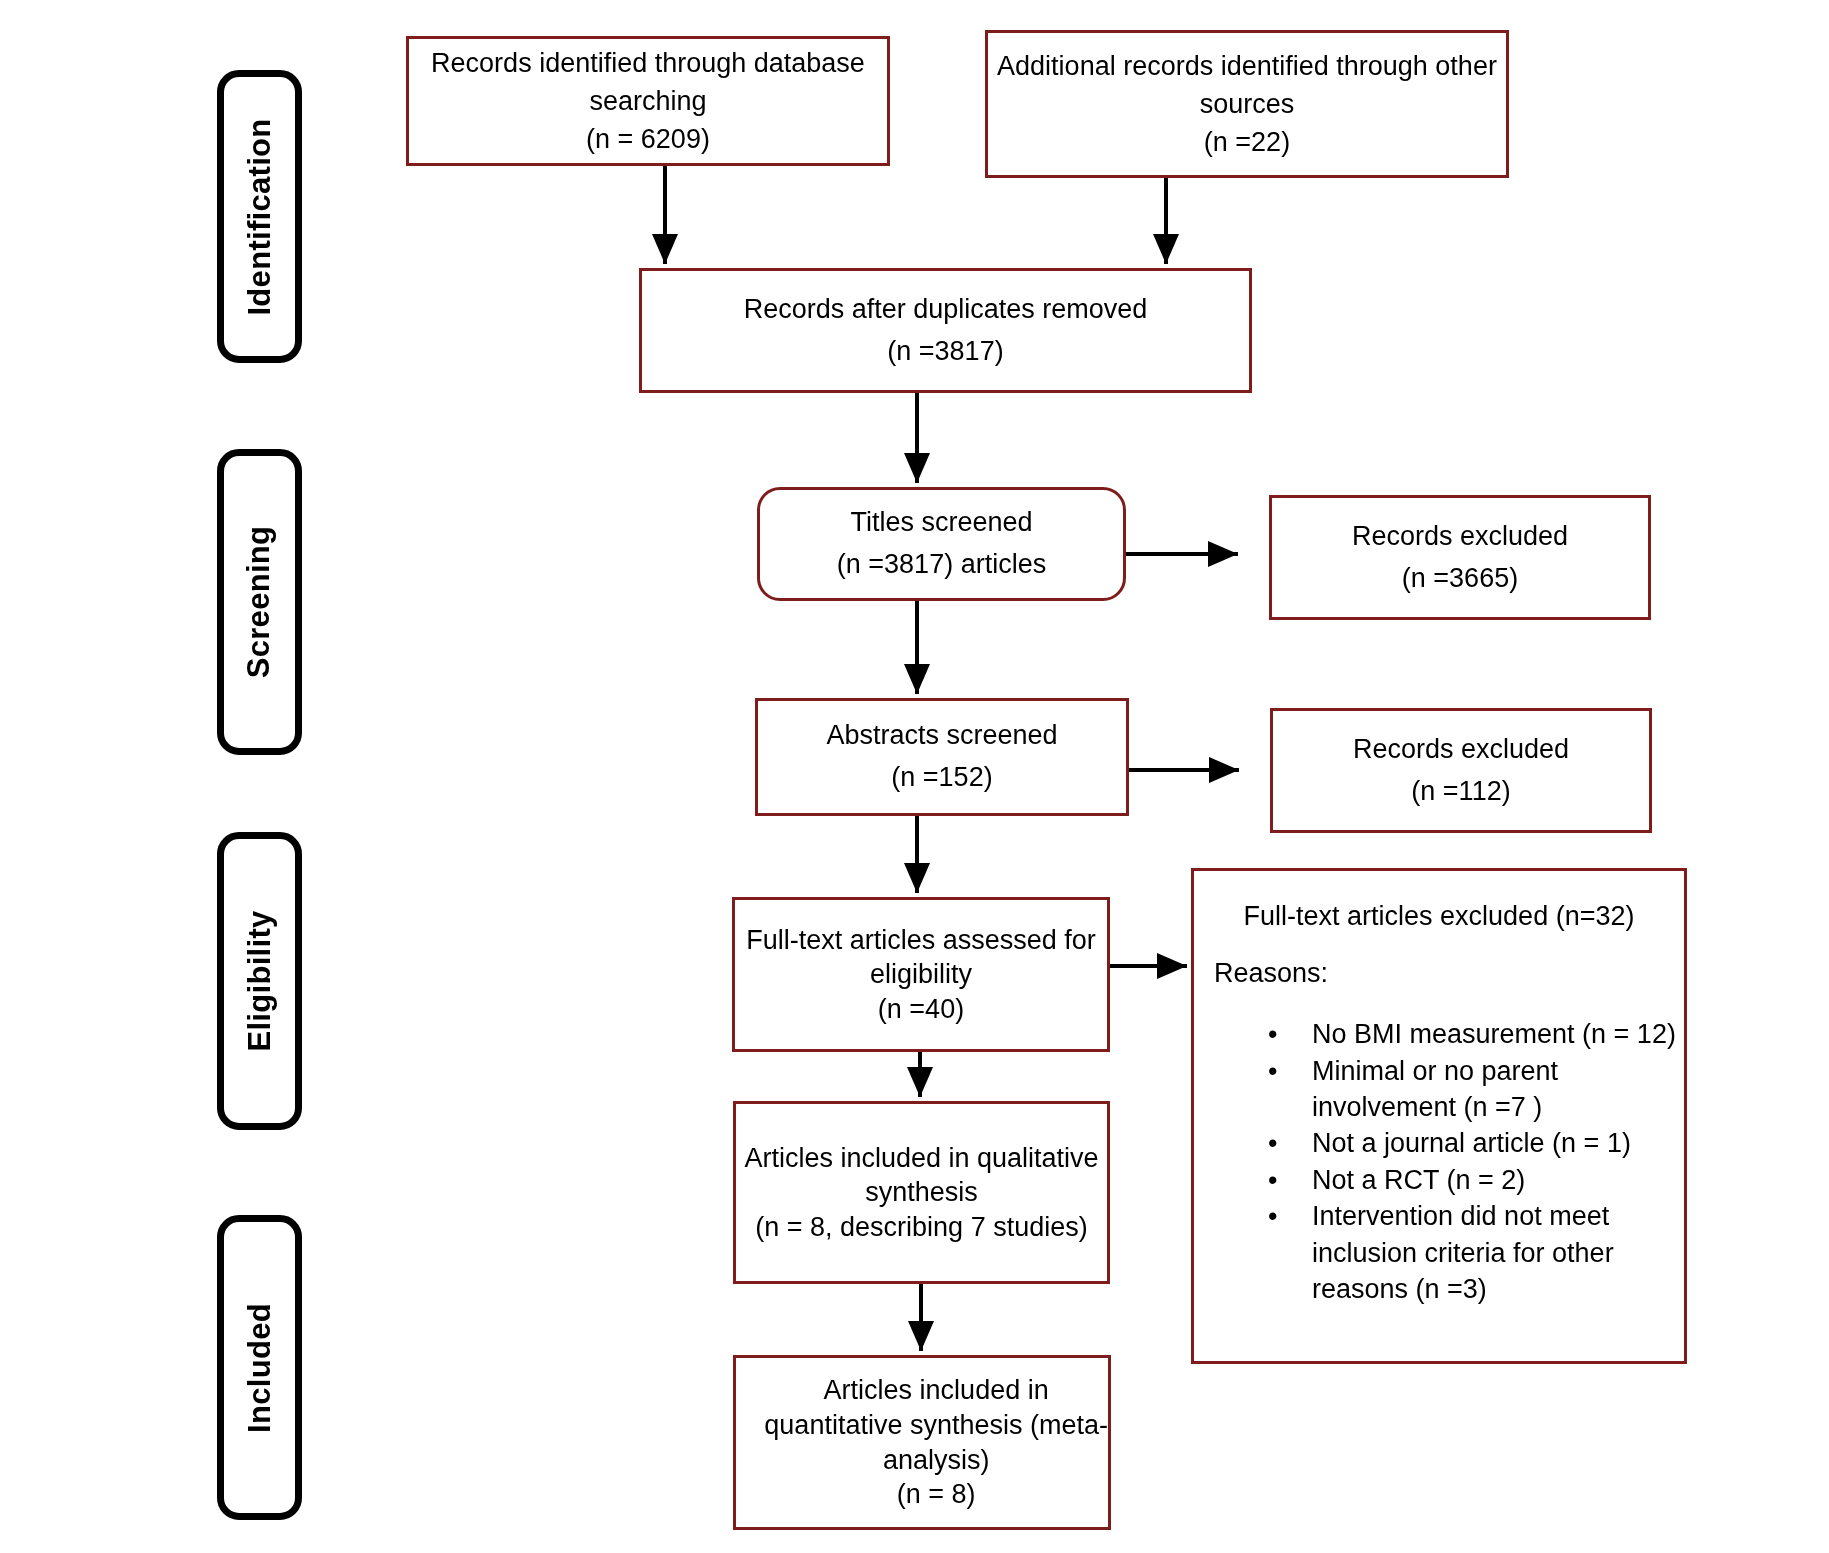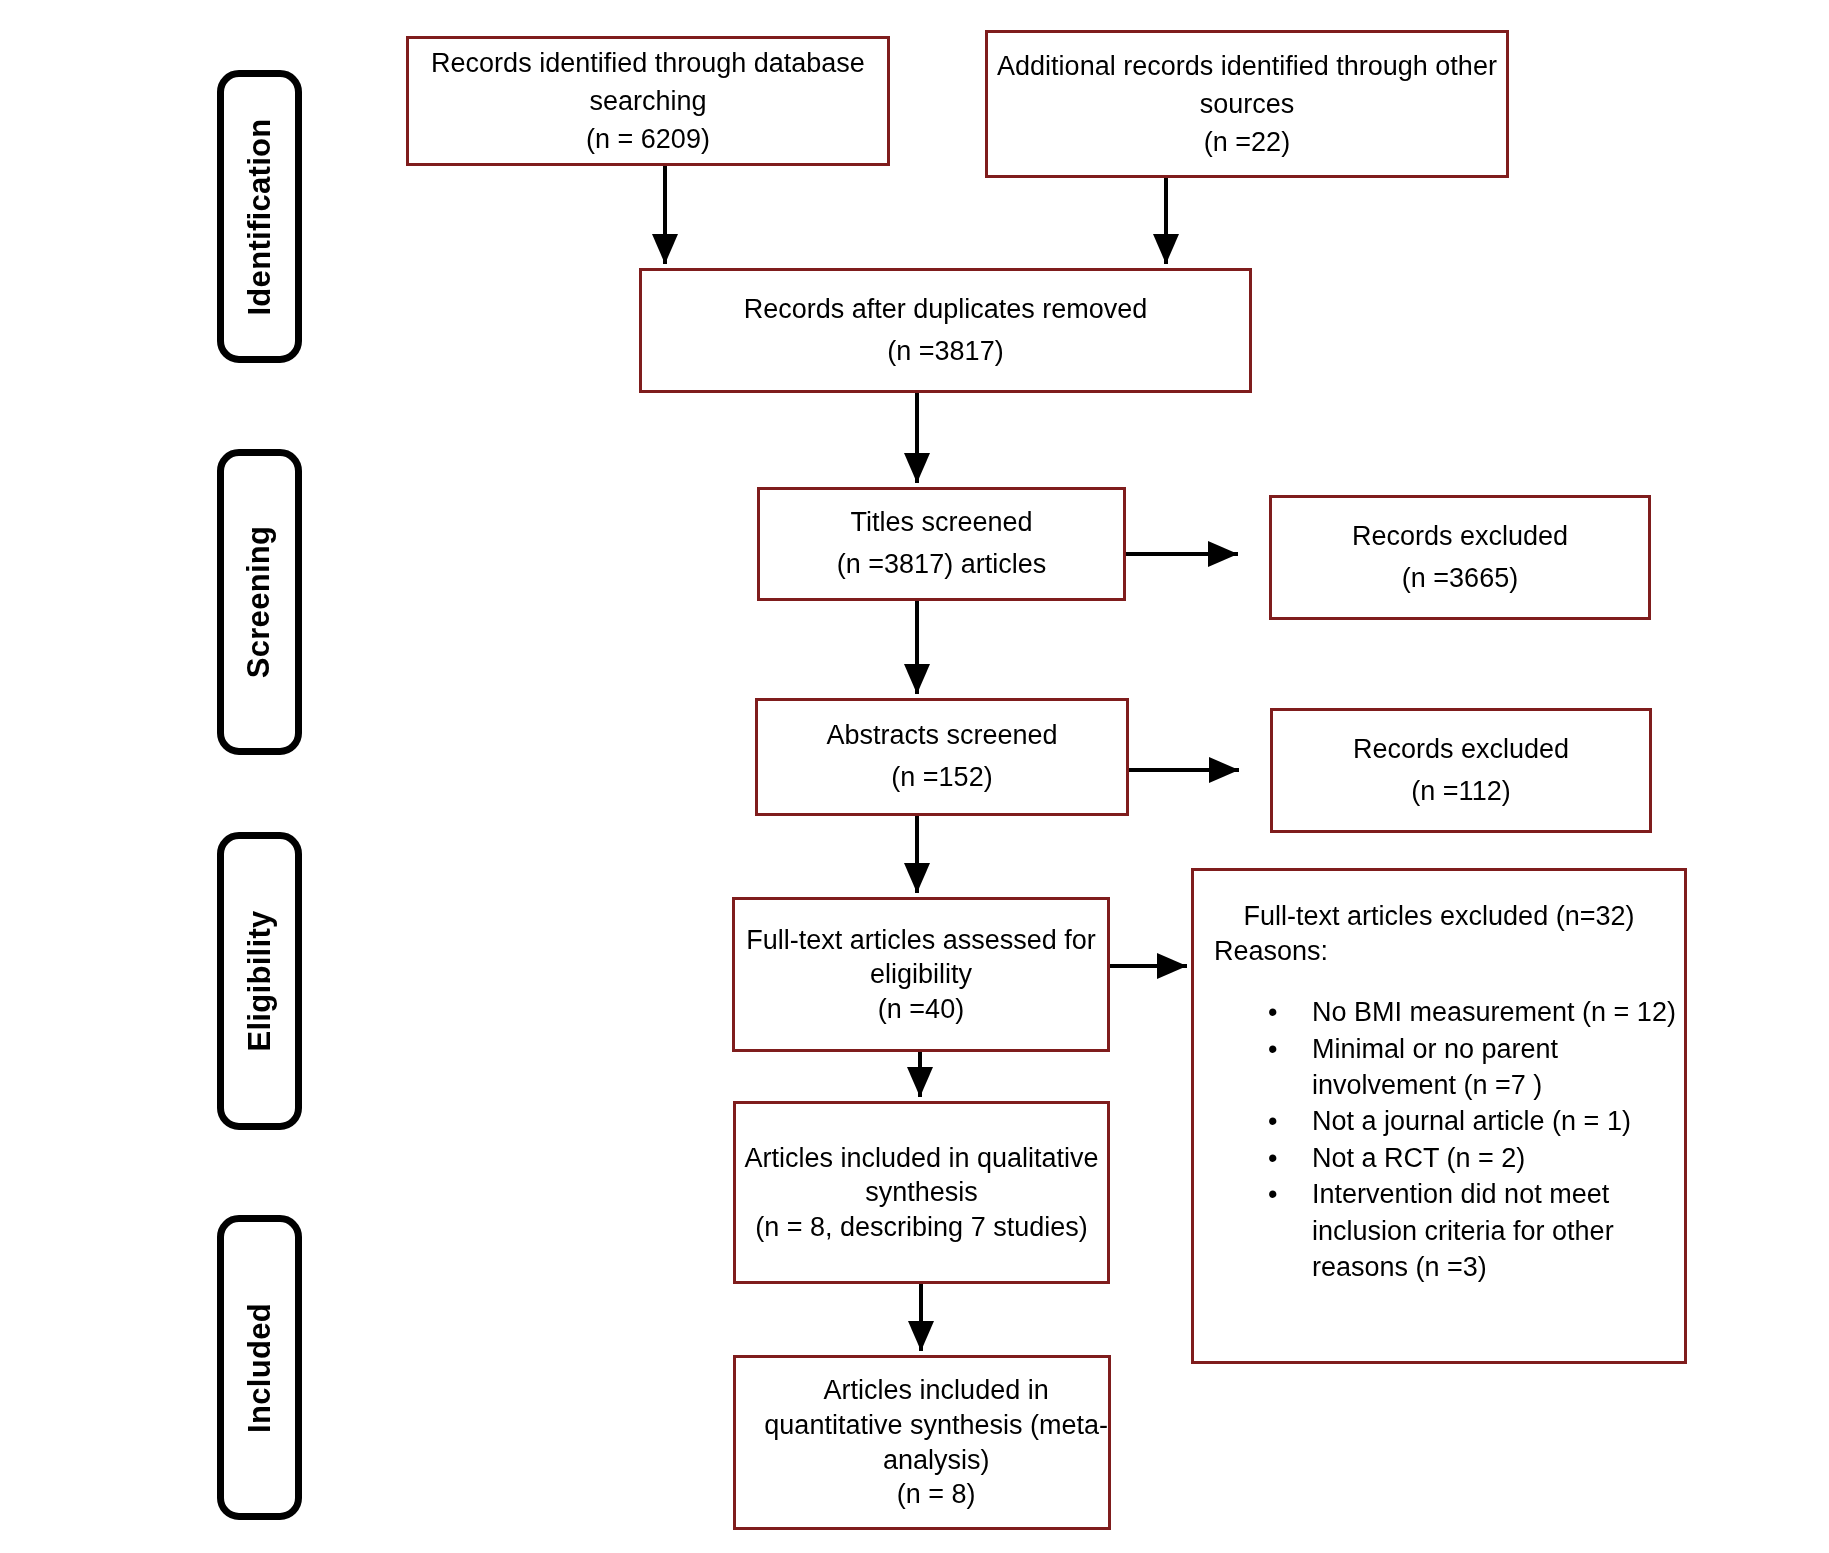--- a/index.html
+++ b/index.html
@@ -59,38 +59,38 @@
     font-size: 27px;
     line-height: 1.28;
   }
   .box .tx { white-space: pre-line; }
   .box.loose { line-height: 1.55; margin-left: 27px; }
   .box.head  { line-height: 1.42; }
 
   #box-db        { left: 406px;  top: 36px;   width: 484px; height: 130px; }
   #box-other     { left: 985px;  top: 30px;   width: 524px; height: 148px; }
   #box-dup       { left: 612px;  top: 268px;  width: 613px; height: 125px; }
-  #box-titles    { left: 730px;  top: 487px;  width: 369px; height: 114px; }
+  #box-titles    { left: 730px;  top: 487px;  width: 369px; height: 114px; border-radius: 23px; }
   #box-excl1     { left: 1242px; top: 495px;  width: 382px; height: 125px; }
   #box-abstracts { left: 728px;  top: 698px;  width: 374px; height: 118px; }
   #box-excl2     { left: 1243px; top: 708px;  width: 382px; height: 125px; }
   #box-fulltext  { left: 732px;  top: 897px;  width: 378px; height: 155px; }
   #box-qual      { left: 733px;  top: 1101px; width: 377px; height: 183px; }
   #box-quant     { left: 733px;  top: 1355px; width: 378px; height: 175px; justify-content: flex-end; }
 
   
   #box-bigexcl {
     left: 1191px; top: 868px;
     width: 496px; height: 496px;
     display: block;
     text-align: left;
     padding: 16px 20px;
   }
   .bigexcl-title   { text-align: center; margin-top: 12px; line-height: 1.28; }
-  .bigexcl-reasons { line-height: 1.28; }
+  .bigexcl-reasons { margin-top: 22px; line-height: 1.28; }
   .bigexcl-list {
     list-style: none;
     margin: 26px 0 0 52px;
     width: 412px;
   }
   .bigexcl-list li {
     position: relative;
     padding-left: 46px;
     white-space: pre-line;
     line-height: 1.35;

